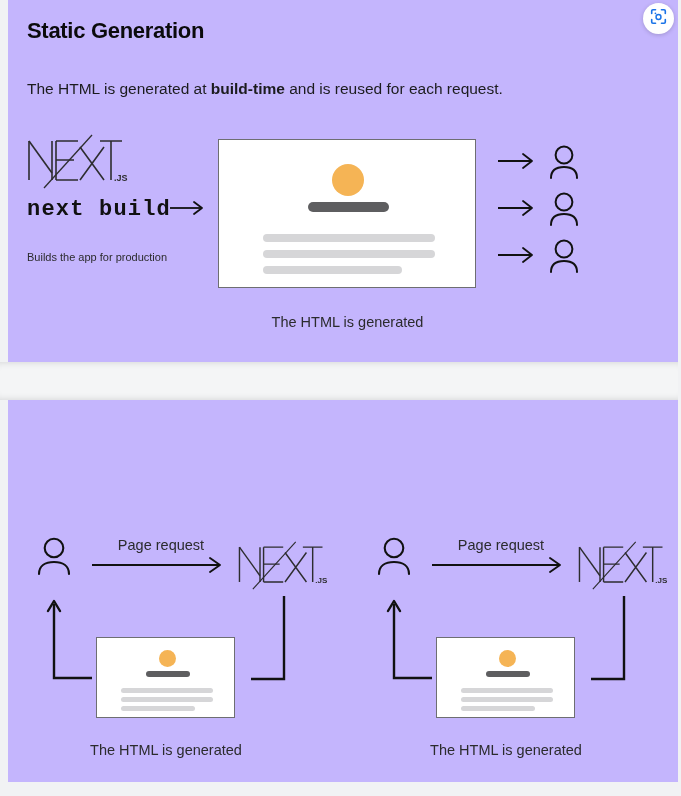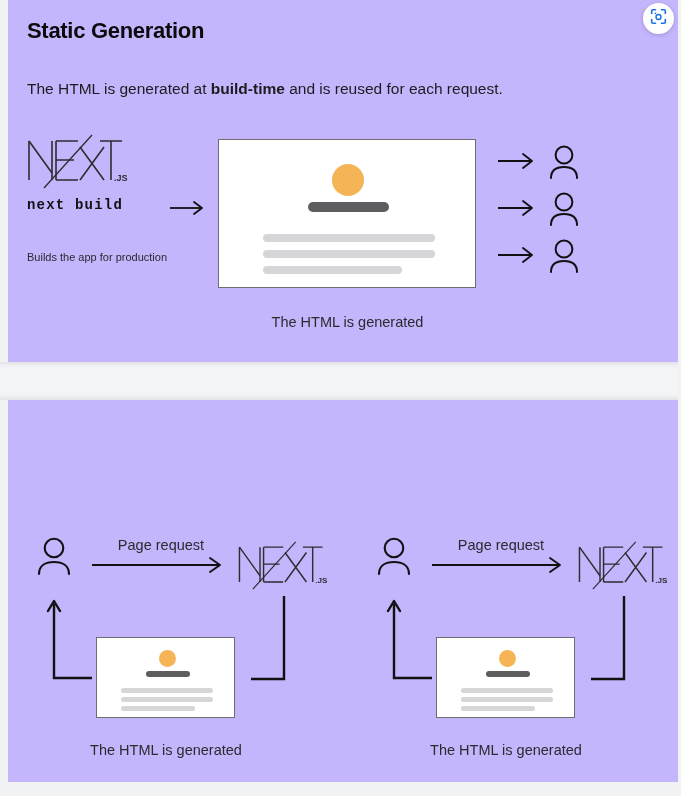--- a/index.html
+++ b/index.html
@@ -46,21 +46,21 @@
   p.section-sub b{font-weight:bold;}
 
   .caption{
     position:absolute;text-align:center;
     font-size:14.5px;color:#2b2b2d;line-height:22px;
   }
 
   .mono{
     position:absolute;
     font-family:"Liberation Mono","DejaVu Sans Mono",monospace;
-    font-size:14px;font-weight:bold;color:#111;letter-spacing:1.2px;
+    font-size:22px;font-weight:bold;color:#111;letter-spacing:1.2px;
     white-space:nowrap;
   }
   .bodytext{
     position:absolute;font-size:11px;color:#2b2b2d;line-height:22px;width:150px;
   }
 
   
   .scan-btn{
     position:absolute;top:3px;left:643px;width:31px;height:31px;border-radius:50%;
     background:#fff;box-shadow:0 1px 4px rgba(0,0,0,.18);

